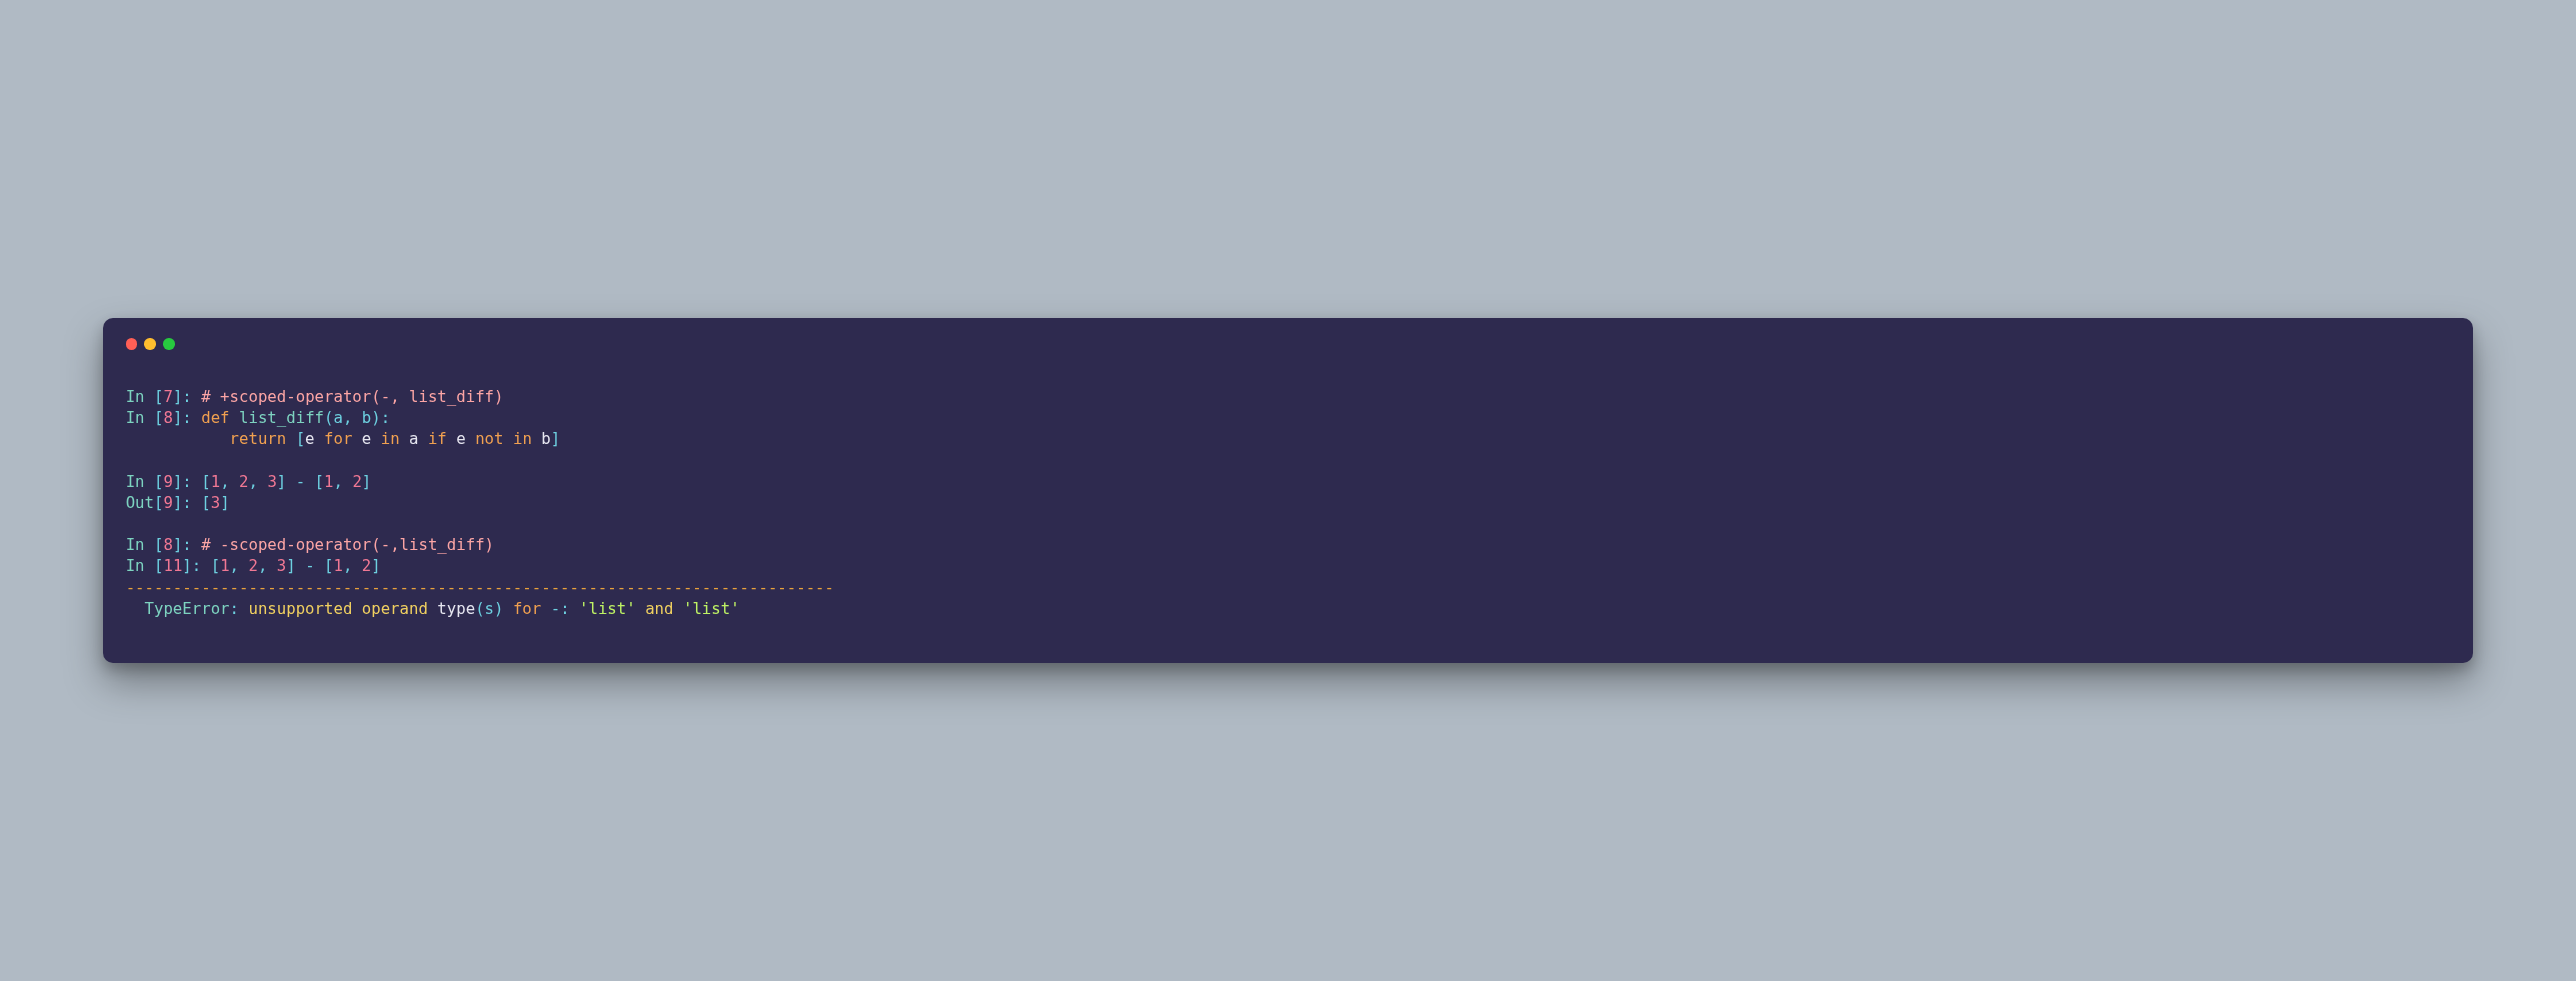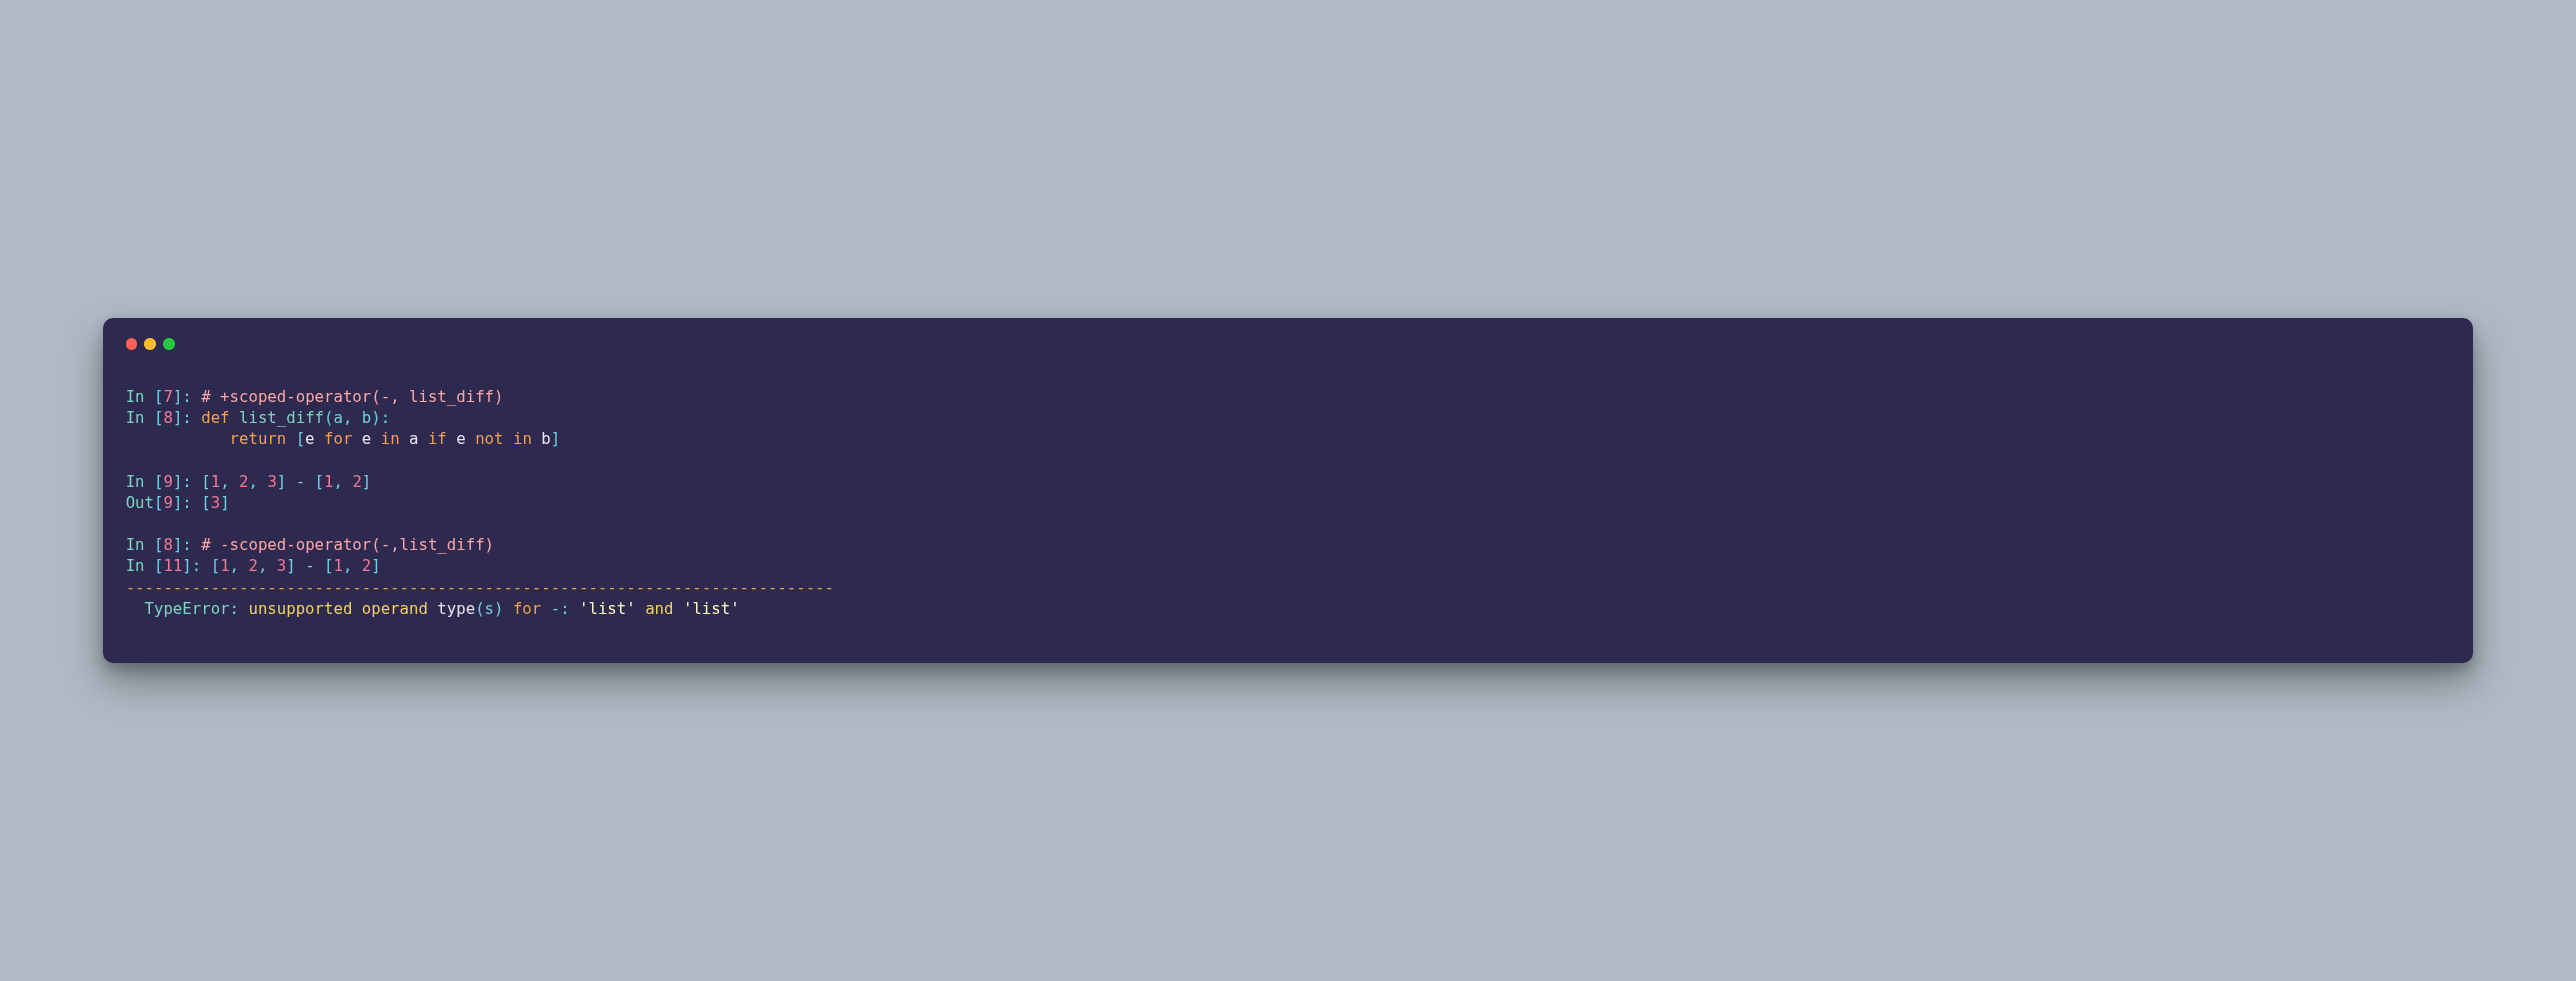--- a/index.html
+++ b/index.html
@@ -34,21 +34,21 @@
     white-space: pre;
     color: #e6e6f0;
   }
   .c-teal   { color: #7dd3c0; }   
   .c-pink   { color: #f07894; }   
   .c-purple { color: #fca5a5; }   
   .c-orange { color: #f0a050; }   
   .c-yellow { color: #f0d060; margin-top: 40px; }   
   .c-cyan   { color: #6dd0e0; }   
   .c-white  { color: #e6e6f0; }
-  .c-green  { color: #fef9c3; }   
+  .c-green  { color: #bef264; }   
   .c-dash   { color: #e8a23c; }   
 </style>
 </head>
 <body>
 
 <div class="window">
   <div class="titlebar">
     <div class="dot" style="background:#ff5f56"></div>
     <div class="dot" style="background:#ffbd2e"></div>
     <div class="dot" style="background:#27c93f"></div>

